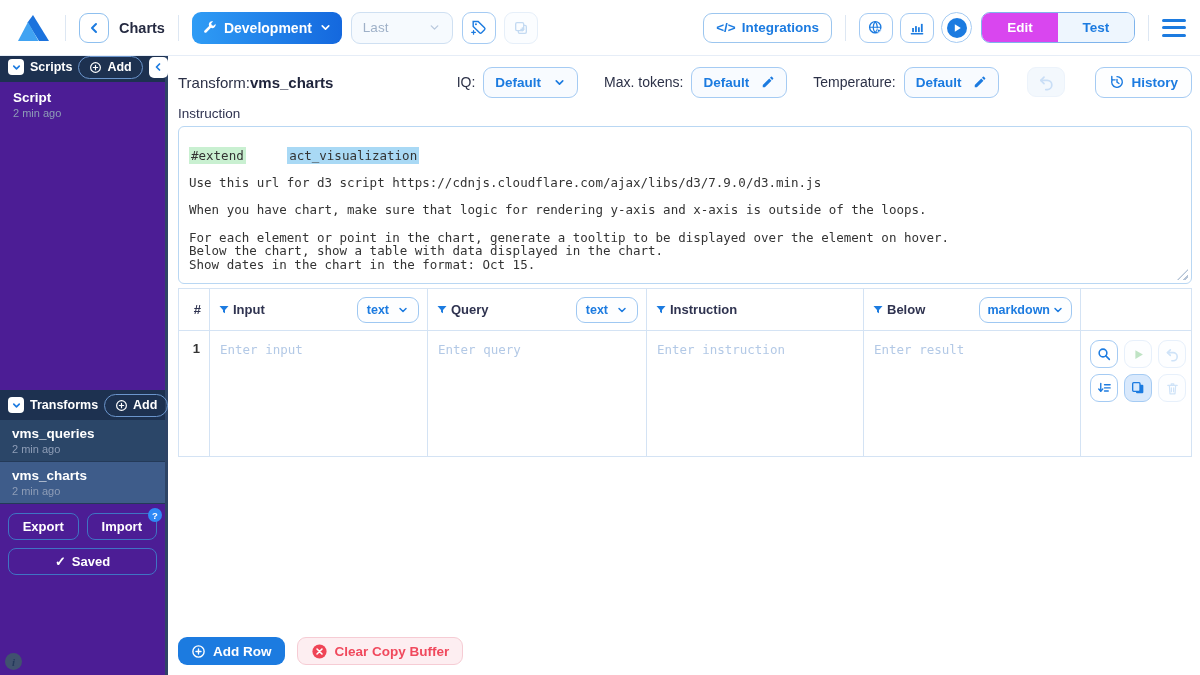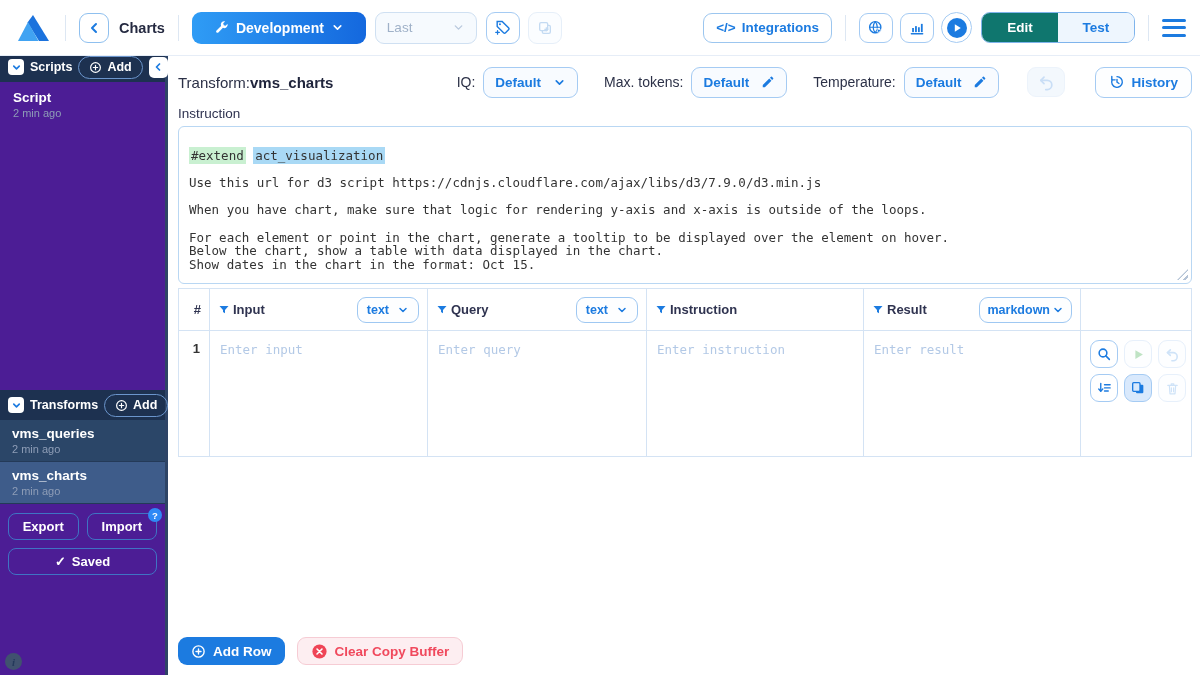--- a/index.html
+++ b/index.html
@@ -8,39 +8,39 @@
   .app { position:absolute; inset:0; }
 
   
   .topbar { position:absolute; top:0; left:0; right:0; height:56px; background:#fff;
             border-bottom:1px solid #e6edf7; display:flex; align-items:center; padding:0 14px 0 16px; z-index:5;}
   .tb-div { width:1px; height:26px; background:#dde7f3; margin:0 13px; flex:0 0 auto;}
   .logo svg { display:block; }
   .back-btn { width:30px; height:30px; border:1.5px solid #8fc0ef; border-radius:9px; background:#fff;
               color:#1c7be0; display:flex; align-items:center; justify-content:center; cursor:pointer;}
   .back-label { font-size:14.5px; font-weight:bold; color:#252a41; margin-left:10px;}
-  .env-btn { height:32px; border:none; border-radius:9px; padding:0 22px; margin-right:9px;
+  .env-btn { height:32px; border:none; border-radius:9px; padding:0 10px; margin-right:9px;
              background:linear-gradient(90deg,#2f9cf5,#1468de); color:#fff; font-weight:bold; font-size:14px;
              display:flex; align-items:center; gap:7px; cursor:pointer; font-family:inherit;}
   .last-select { height:32px; width:102px; border:1.5px solid #cfe0f2; border-radius:9px; background:#f6fafe;
                  color:#9fb1c8; font-size:13.5px; padding:0 11px; display:flex; align-items:center; margin-right:9px;gap:11px;}
   .last-select .lbl { flex:1; }
   .sq-btn { width:34px; height:32px; border:1.5px solid #a5cbf3; border-radius:9px; background:#fff;
             color:#1c7be0; display:flex; align-items:center; justify-content:center; cursor:pointer; margin-right:8px;}
   .sq-btn.disabled { border-color:#e6eff9; color:#c3daf2; background:#fbfdff; cursor:default;}
   .tb-right { margin-left:auto; display:flex; align-items:center; }
   .integrations-btn { height:30px; border:1.5px solid #9cc6ef; border-radius:9px; background:#fff; color:#1c7be0;
                       font-weight:bold; font-size:13.5px; padding:0 12px; display:flex; align-items:center; gap:6px; cursor:pointer; font-family:inherit;}
   .pill-ic { width:34px; height:30px; border:1.5px solid #a5cbf3; border-radius:9px; background:#fff; color:#1c7be0;
              display:flex; align-items:center; justify-content:center; cursor:pointer; margin-right:7px;}
   .play-pill { width:31px; height:31px; border:1.5px solid #a5cbf3; border-radius:50%; background:#fff;
                display:flex; align-items:center; justify-content:center; cursor:pointer; margin-right:9px; color:#1c7be0;}
   .segment { display:flex; height:31px; border:1.5px solid #7fb4ec; border-radius:9px; overflow:hidden;}
   .seg { width:76px; display:flex; align-items:center; justify-content:center; font-weight:bold; font-size:13.5px; cursor:pointer;}
-  .seg.on { background:#0f766e; color:#fff;}
+  .seg.on { background:#d946ef; color:#fff;}
   .seg.off { background:#eef6fe; color:#1c7be0;}
   .hamburger { width:24px; height:18px; display:flex; flex-direction:column; justify-content:space-between; cursor:pointer;}
   .hamburger i { display:block; height:3px; border-radius:2px; background:#1c7be0;}
 
   
   .sidebar { position:absolute; top:52px; left:0; width:168px; bottom:0; background:#4c1d95; border-right:3px solid #2e4466;}
   .s-header { height:30px; display:flex; align-items:center; gap:6px; padding:0 5px 0 8px; background:#1d3150;}
   .chk { width:16px; height:16px; background:#fff; border-radius:4px; color:#1c7be0;
          display:flex; align-items:center; justify-content:center; cursor:pointer; flex:0 0 auto;}
   .s-title { color:#fff; font-weight:bold; font-size:12.5px; }
@@ -79,21 +79,21 @@
   .undo-top { width:38px; height:30px; border:1.5px solid #ecf3fb; border-radius:9px; background:#f3f8fd;
               color:#c9def6; display:flex; align-items:center; justify-content:center; margin-left:28px; cursor:default;}
   .history-btn { height:31px; border:1.5px solid #a5cbf3; border-radius:9px; background:#fdfeff; color:#1c7be0;
                  font-weight:bold; font-size:13.5px; padding:0 13px; display:flex; align-items:center; gap:6px; margin-left:30px; cursor:pointer; font-family:inherit;}
   .sec-label { font-size:13.5px; color:#2f3350; margin:8px 0 5px 10px;}
   .editor { position:relative; margin:0 8px 0 10px; height:158px; border:1.5px solid #b9d7f3; border-radius:6px;
             background:#fff; padding:21px 12px 0 10px; font-family:"DejaVu Sans Mono",monospace; font-size:12.5px; color:#333; cursor:text;}
   .ed-line { height:13.6px; white-space:pre; }
   .ed-gap { height:13.6px; }
   .hl-green { background:#c9f0d1; padding:1px 2px; }
-  .hl-blue { background:#a9d9f5; padding:1px 2px; }
+  .hl-blue { background:#a9d9f5; padding:1px 2px;margin-left:34px; }
   .resize-handle { position:absolute; right:3px; bottom:3px; width:11px; height:11px;
                    background:repeating-linear-gradient(135deg, transparent 0 3px, #b4c3d6 3px 4.5px);
                    clip-path:polygon(100% 0, 100% 100%, 0 100%); cursor:nwse-resize;}
   .examples-label { margin-top:13px; }
 
   
   .xtable { margin:4px 8px 0 10px; border:1px solid #d4e3f4; }
   .xhead, .xrow { display:grid; grid-template-columns:31px 218px 219px 217px 217px 1fr; }
   .xhead { height:42px; border-bottom:1px solid #d4e3f4; }
   .hcell { display:flex; align-items:center; padding:0 8px; border-right:1px solid #d4e3f4; gap:3px;}
@@ -415,21 +415,21 @@
               </svg>
             </span>
           <span class="hname">Instruction</span>
         </div>
         <div class="hcell">
           <span>
               <svg width="12" height="12" viewBox="0 0 24 24">
                 <path d="M3 4h18l-7 8v6.5L10 16v-4z" fill="#1c7be0"></path>
               </svg>
             </span>
-          <span class="hname">Result</span>
+          <span class="hname">Below</span>
           <button class="type-pill tight">
             <span>markdown</span>
             <span>
                 <svg width="12" height="12" viewBox="0 0 24 24">
                   <path d="M6 9l6 6 6-6" fill="none" stroke="#1c7be0" stroke-width="3" stroke-linecap="round" stroke-linejoin="round"></path>
                 </svg>
               </span>
           </button>
         </div>
         <div class="hcell"></div>

